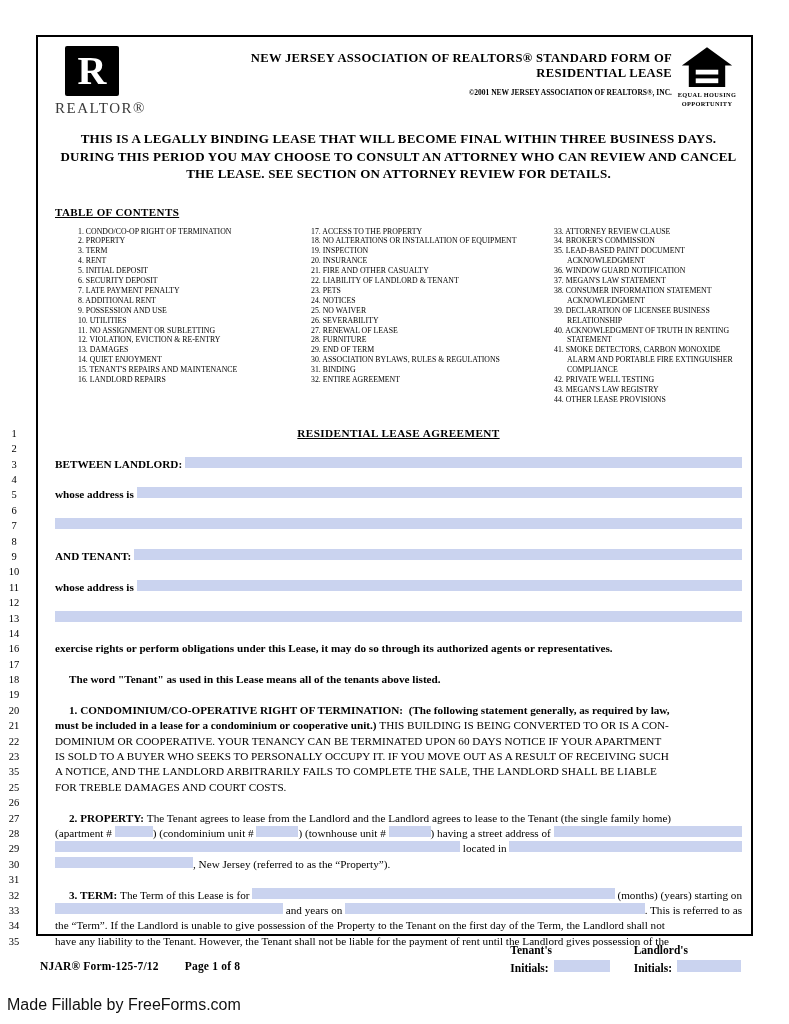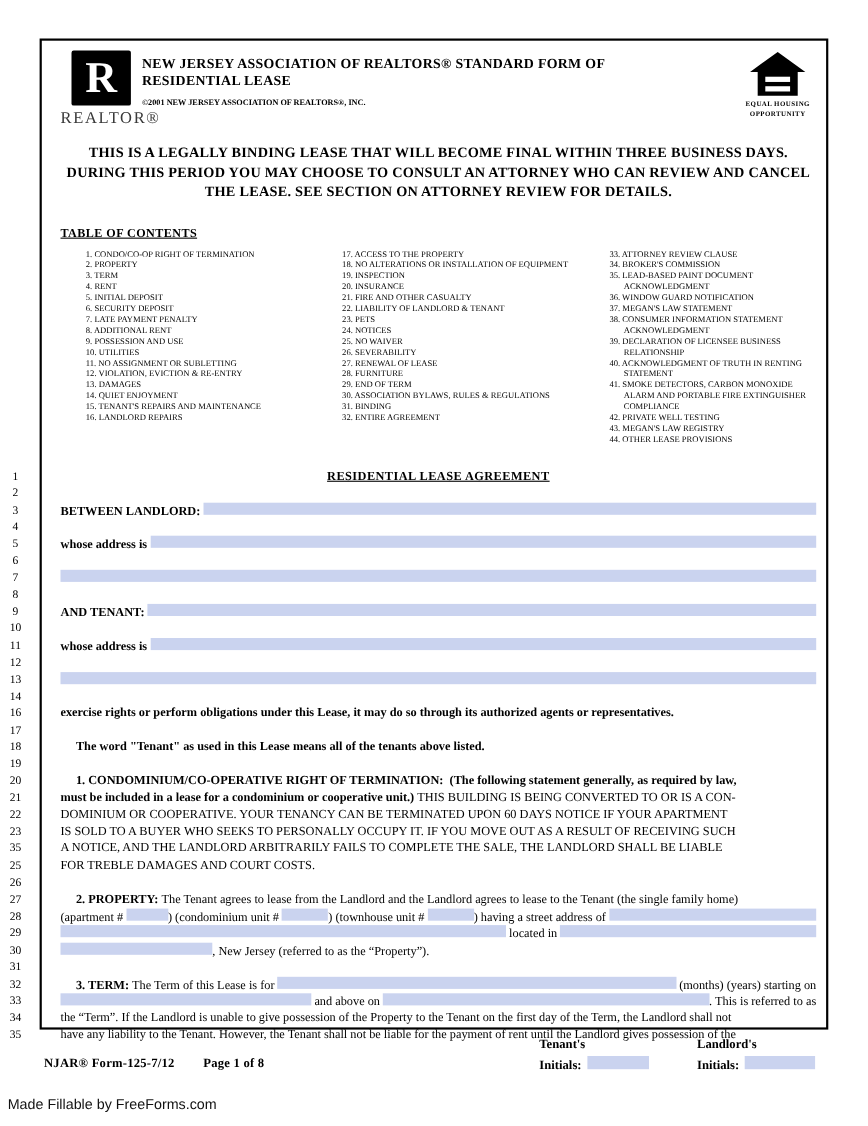--- a/index.html
+++ b/index.html
@@ -12,21 +12,21 @@
     border:2px solid #000; box-sizing:border-box; padding:6px 9px 0 17px;
   }
   
   .header { display:flex; align-items:flex-start; height:80px; }
   .realtor-logo { width:74px; text-align:center; padding-top:3px; }
   .realtor-box {
     width:54px; height:50px; background:#000; color:#fff; font-weight:bold;
     font-size:40px; line-height:50px; text-align:center; margin:0 auto; border-radius:2px;
   }
   .realtor-label { font-size:15px; letter-spacing:1.5px; margin-top:4px; color:#3a3a3a; }
-  .header-center { flex:1; text-align:left; padding-top:8px; }
+  .header-center { flex:1; text-align:right; padding-top:8px; }
   .doc-title { font-size:12.6px; font-weight:bold; letter-spacing:0.3px; line-height:15px; }
   .copyright { font-size:7.5px; font-weight:bold; margin-top:7px; }
   .eho { width:70px; text-align:center; padding-top:3px; }
   .eho svg { display:block; margin:0 auto; }
   .eho-label { font-size:6.3px; font-weight:bold; line-height:7.5px; letter-spacing:0.4px; margin-top:1px; }
   
   .notice { text-align:center; font-weight:bold; font-size:13px; line-height:17.5px; margin-top:7px; letter-spacing:0.2px; }
   
   .toc-title { text-align:left; font-weight:bold; font-size:11px; text-decoration:underline; margin-top:23px; letter-spacing:0.4px; }
   .toc-cols { display:flex; margin-top:9px; font-size:7.8px; line-height:9.9px; }
@@ -47,28 +47,28 @@
   .ind { display:inline-block; height:1px; }
   .field { display:inline-block; height:11px; background:var(--field-color,#cad3ef); }
   .field-flex { flex:1 1 40px; }
   
   .footer {
     position:absolute; left:36px; top:944px; width:717px;
     display:flex; align-items:flex-end; font-weight:bold; font-size:11.5px;
   }
   .form-ref { padding-left:4px; padding-bottom:2px; letter-spacing:0.2px; }
   .form-ref .gap { display:inline-block; width:26px; }
-  .initials-group { margin-left:auto; display:flex; gap:44px; padding-right:12px;justify-content:flex-end; }
+  .initials-group { margin-left:auto; display:flex; gap:24px; padding-right:12px;justify-content:flex-end; }
   .init-name { margin-bottom:4px; }
   .init-row { display:flex; align-items:baseline; gap:5px; }
   .init-field { height:12px; background:var(--field-color,#cad3ef); }
   .init-field.tenant { width:56px; }
   .init-field.landlord { width:64px; }
   .made-fillable {
-    position:absolute; left:7px; top:996px; font-size:13px; color:#111;
+    position:absolute; left:7px; top:996px; font-size:16px; color:#111;
     font-family:"Liberation Sans","DejaVu Sans",sans-serif;
   }
 </style>
 </head>
 <body>
 
 <div class="sheet">
 
   <div class="border-box">
 
@@ -251,21 +251,21 @@
           <span class="line-num">32</span>
           <span class="ind" style="width: 14px;"></span>
           <span class="bold">3. TERM: </span>
           <span class="text">The Term of this Lease is for </span>
           <span class="field field-flex"></span>
           <span class="text"> (months) (years) starting on</span>
         </div>
         <div class="line flex">
           <span class="line-num">33</span>
           <span class="field" style="width: 228px;"></span>
-          <span class="text"> and above on </span>
+          <span class="text"> and years on </span>
           <span class="field field-flex"></span>
           <span class="text">. This is referred to as</span>
         </div>
         <div class="line"><span class="line-num">34</span><span class="text">the “Term”. If the Landlord is unable to give possession of the Property to the Tenant on the first day of the Term, the Landlord shall not</span></div>
         <div class="line"><span class="line-num">35</span><span class="text">have any liability to the Tenant. However, the Tenant shall not be liable for the payment of rent until the Landlord gives possession of the</span></div>
       </div>
 
   </div>
 
   <div class="footer">

